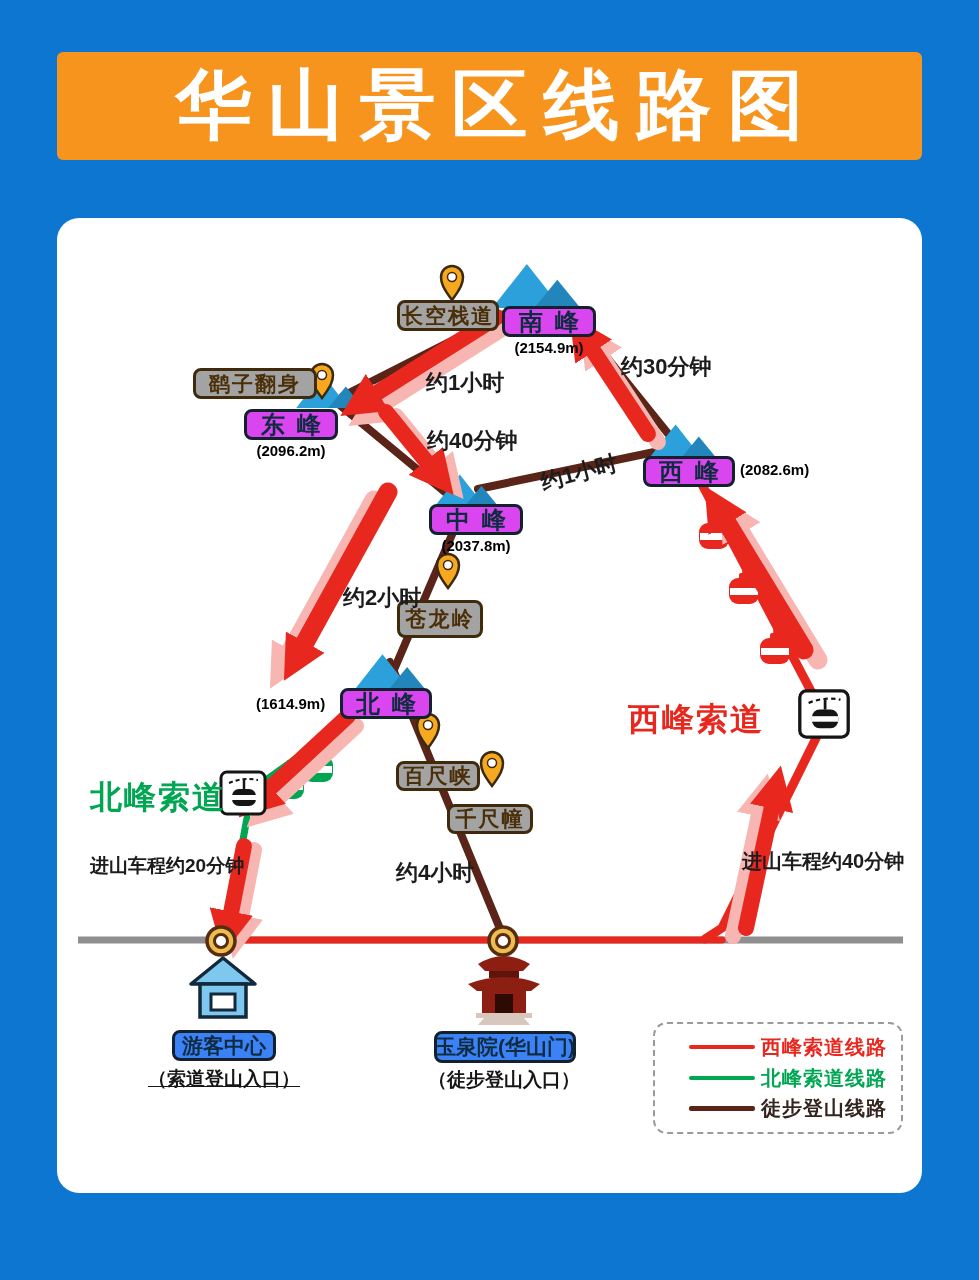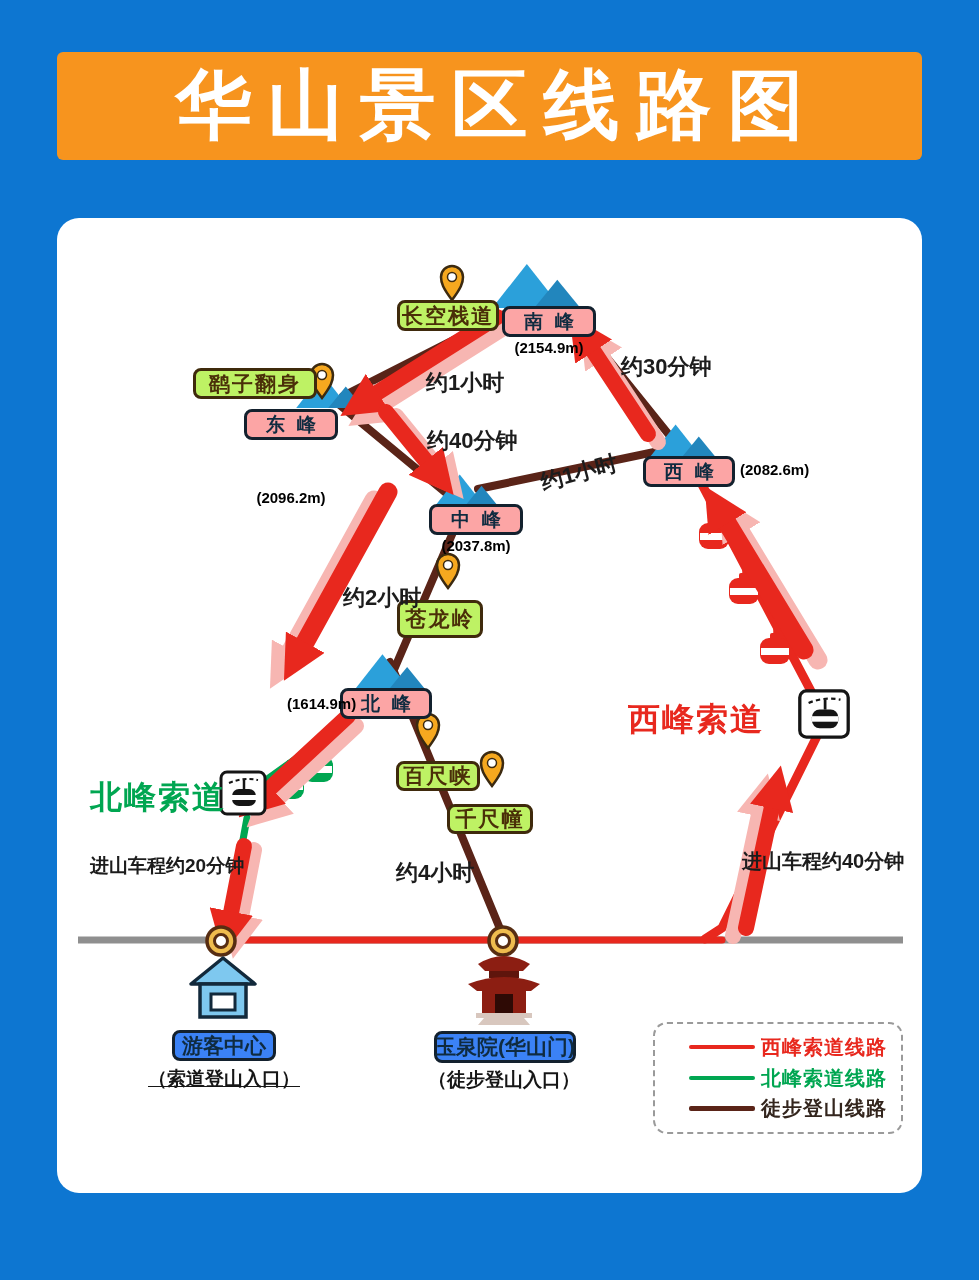--- a/index.html
+++ b/index.html
@@ -5,23 +5,23 @@
   html,body{margin:0;padding:0;}
   .page{position:relative;width:979px;height:1280px;background:#0d76d1;overflow:hidden;
         font-family:"Liberation Sans","DejaVu Sans",sans-serif;}
   .banner{position:absolute;left:57px;top:52px;width:865px;height:108px;background:#f7941e;
           border-radius:6px;display:flex;align-items:center;justify-content:center;}
   .banner h1{margin:0;color:#ffffff;font-size:76px;font-weight:bold;letter-spacing:16px;text-indent:16px;}
   .card{position:absolute;left:57px;top:218px;width:865px;height:975px;background:#ffffff;border-radius:22px;}
   .maplayer{position:absolute;left:0;top:0;width:979px;height:1280px;}
   .lbl{position:absolute;box-sizing:border-box;display:flex;align-items:center;justify-content:center;
        font-weight:bold;white-space:nowrap;}
-  .plabel{background:#fca5a5;border:3px solid #13212e;border-radius:8px;color:#0f2b40;
-          font-size:19px;letter-spacing:12px;text-indent:12px;}
-  .olabel{background:#bef264;border:3px solid #3f2a0c;border-radius:8px;color:#4a2f08;
+  .plabel{background:#d946ef;border:3px solid #13212e;border-radius:8px;color:#0f2b40;
+          font-size:24px;letter-spacing:12px;text-indent:12px;}
+  .olabel{background:#a3a3a3;border:3px solid #3f2a0c;border-radius:8px;color:#4a2f08;
           font-size:21px;letter-spacing:2px;}
   .elev{position:absolute;color:#000000;font-size:15px;font-weight:bold;white-space:nowrap;}
   .time{position:absolute;color:#1c1c1c;font-size:22px;font-weight:bold;white-space:nowrap;}
   .bus{position:absolute;color:#1c1c1c;font-size:20px;font-weight:bold;white-space:nowrap;}
   .cabway{position:absolute;font-size:32px;font-weight:bold;letter-spacing:2px;white-space:nowrap;}
   .cab-n{color:#00a651;} .cab-w{color:#e8281e;}
   .entlabel{background:#3b82f6;border:3px solid #13212e;border-radius:8px;color:#0f2b40;font-size:21px;}
   .entnote{position:absolute;color:#161616;font-size:19px;font-weight:bold;text-align:center;white-space:nowrap;}
   .legend{position:absolute;left:653px;top:1022px;width:250px;height:112px;background:#ffffff;
           border:2px dashed #9a9a9a;border-radius:14px;box-sizing:border-box;
@@ -170,27 +170,27 @@
       <rect x="-22" y="-7" width="44" height="22" fill="#8c1e12"></rect>
       <rect x="-9" y="-4" width="18" height="19" fill="#2e0a05"></rect>
       <rect x="-28" y="15" width="56" height="5" fill="#d8c7be"></rect>
       <polygon points="-20,20 20,20 26,27 -26,27" fill="#d8c7be"></polygon>
     </g>
   </svg>
 
   <div class="lbl plabel" style="left:502px;top:306px;width:94px;height:31px;">南峰</div>
   <div class="elev" style="left:502px;top:339px;width:94px;text-align:center;">(2154.9m)</div>
   <div class="lbl plabel" style="left:244px;top:409px;width:94px;height:31px;">东峰</div>
-  <div class="elev" style="left:244px;top:442px;width:94px;text-align:center;margin-top:47px;">(2096.2m)</div>
+  <div class="elev" style="left:244px;top:442px;width:94px;text-align:center;">(2096.2m)</div>
   <div class="lbl plabel" style="left:429px;top:504px;width:94px;height:31px;">中峰</div>
   <div class="elev" style="left:429px;top:537px;width:94px;text-align:center;">(2037.8m)</div>
   <div class="lbl plabel" style="left:643px;top:456px;width:92px;height:31px;">西峰</div>
   <div class="elev" style="left:740px;top:461px;">(2082.6m)</div>
   <div class="lbl plabel" style="left:340px;top:688px;width:92px;height:31px;">北峰</div>
-  <div class="elev" style="left:256px;top:695px;margin-left:31px;">(1614.9m)</div>
+  <div class="elev" style="left:256px;top:695px;">(1614.9m)</div>
 
   <div class="lbl olabel" style="left:397px;top:300px;width:102px;height:31px;">长空栈道</div>
   <div class="lbl olabel" style="left:193px;top:368px;width:124px;height:31px;">鹞子翻身</div>
   <div class="lbl olabel" style="left:397px;top:600px;width:86px;height:38px;">苍龙岭</div>
   <div class="lbl olabel" style="left:396px;top:761px;width:84px;height:30px;">百尺峡</div>
   <div class="lbl olabel" style="left:447px;top:804px;width:86px;height:30px;">千尺幢</div>
 
   <div class="time" style="left:426px;top:368px;">约1小时</div>
   <div class="time" style="left:427px;top:426px;">约40分钟</div>
   <div class="time" style="left:621px;top:352px;">约30分钟</div>

